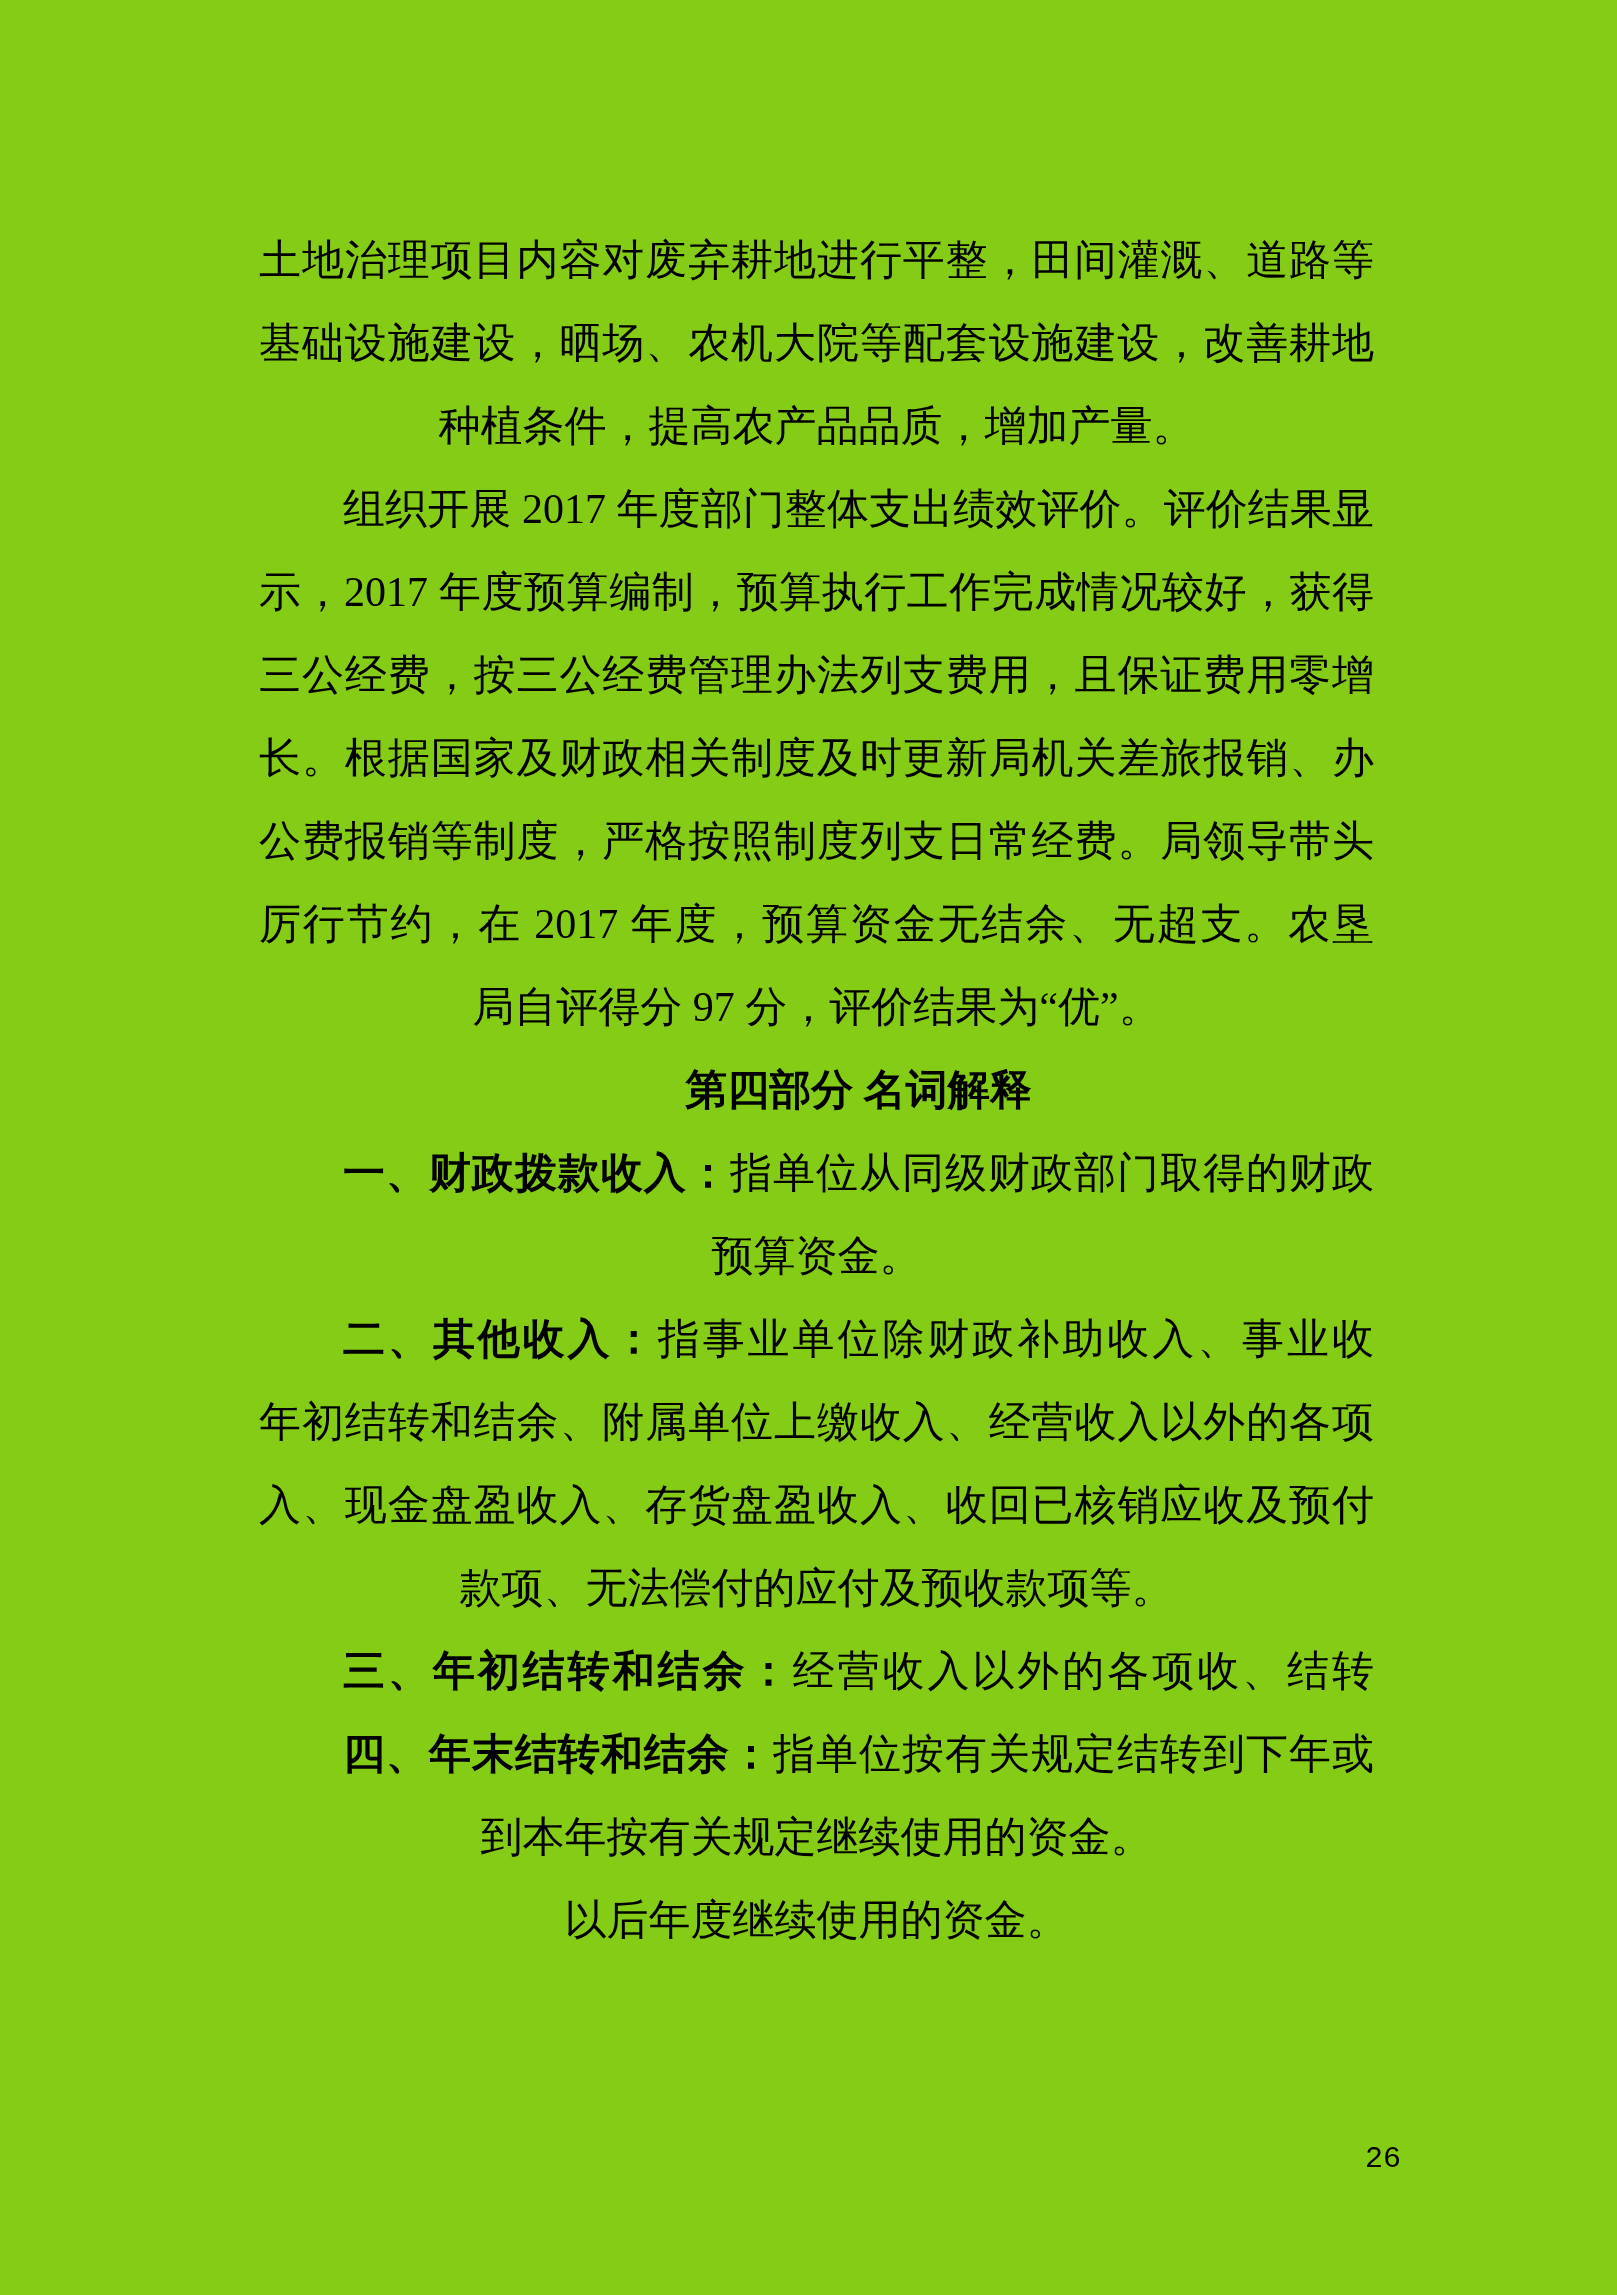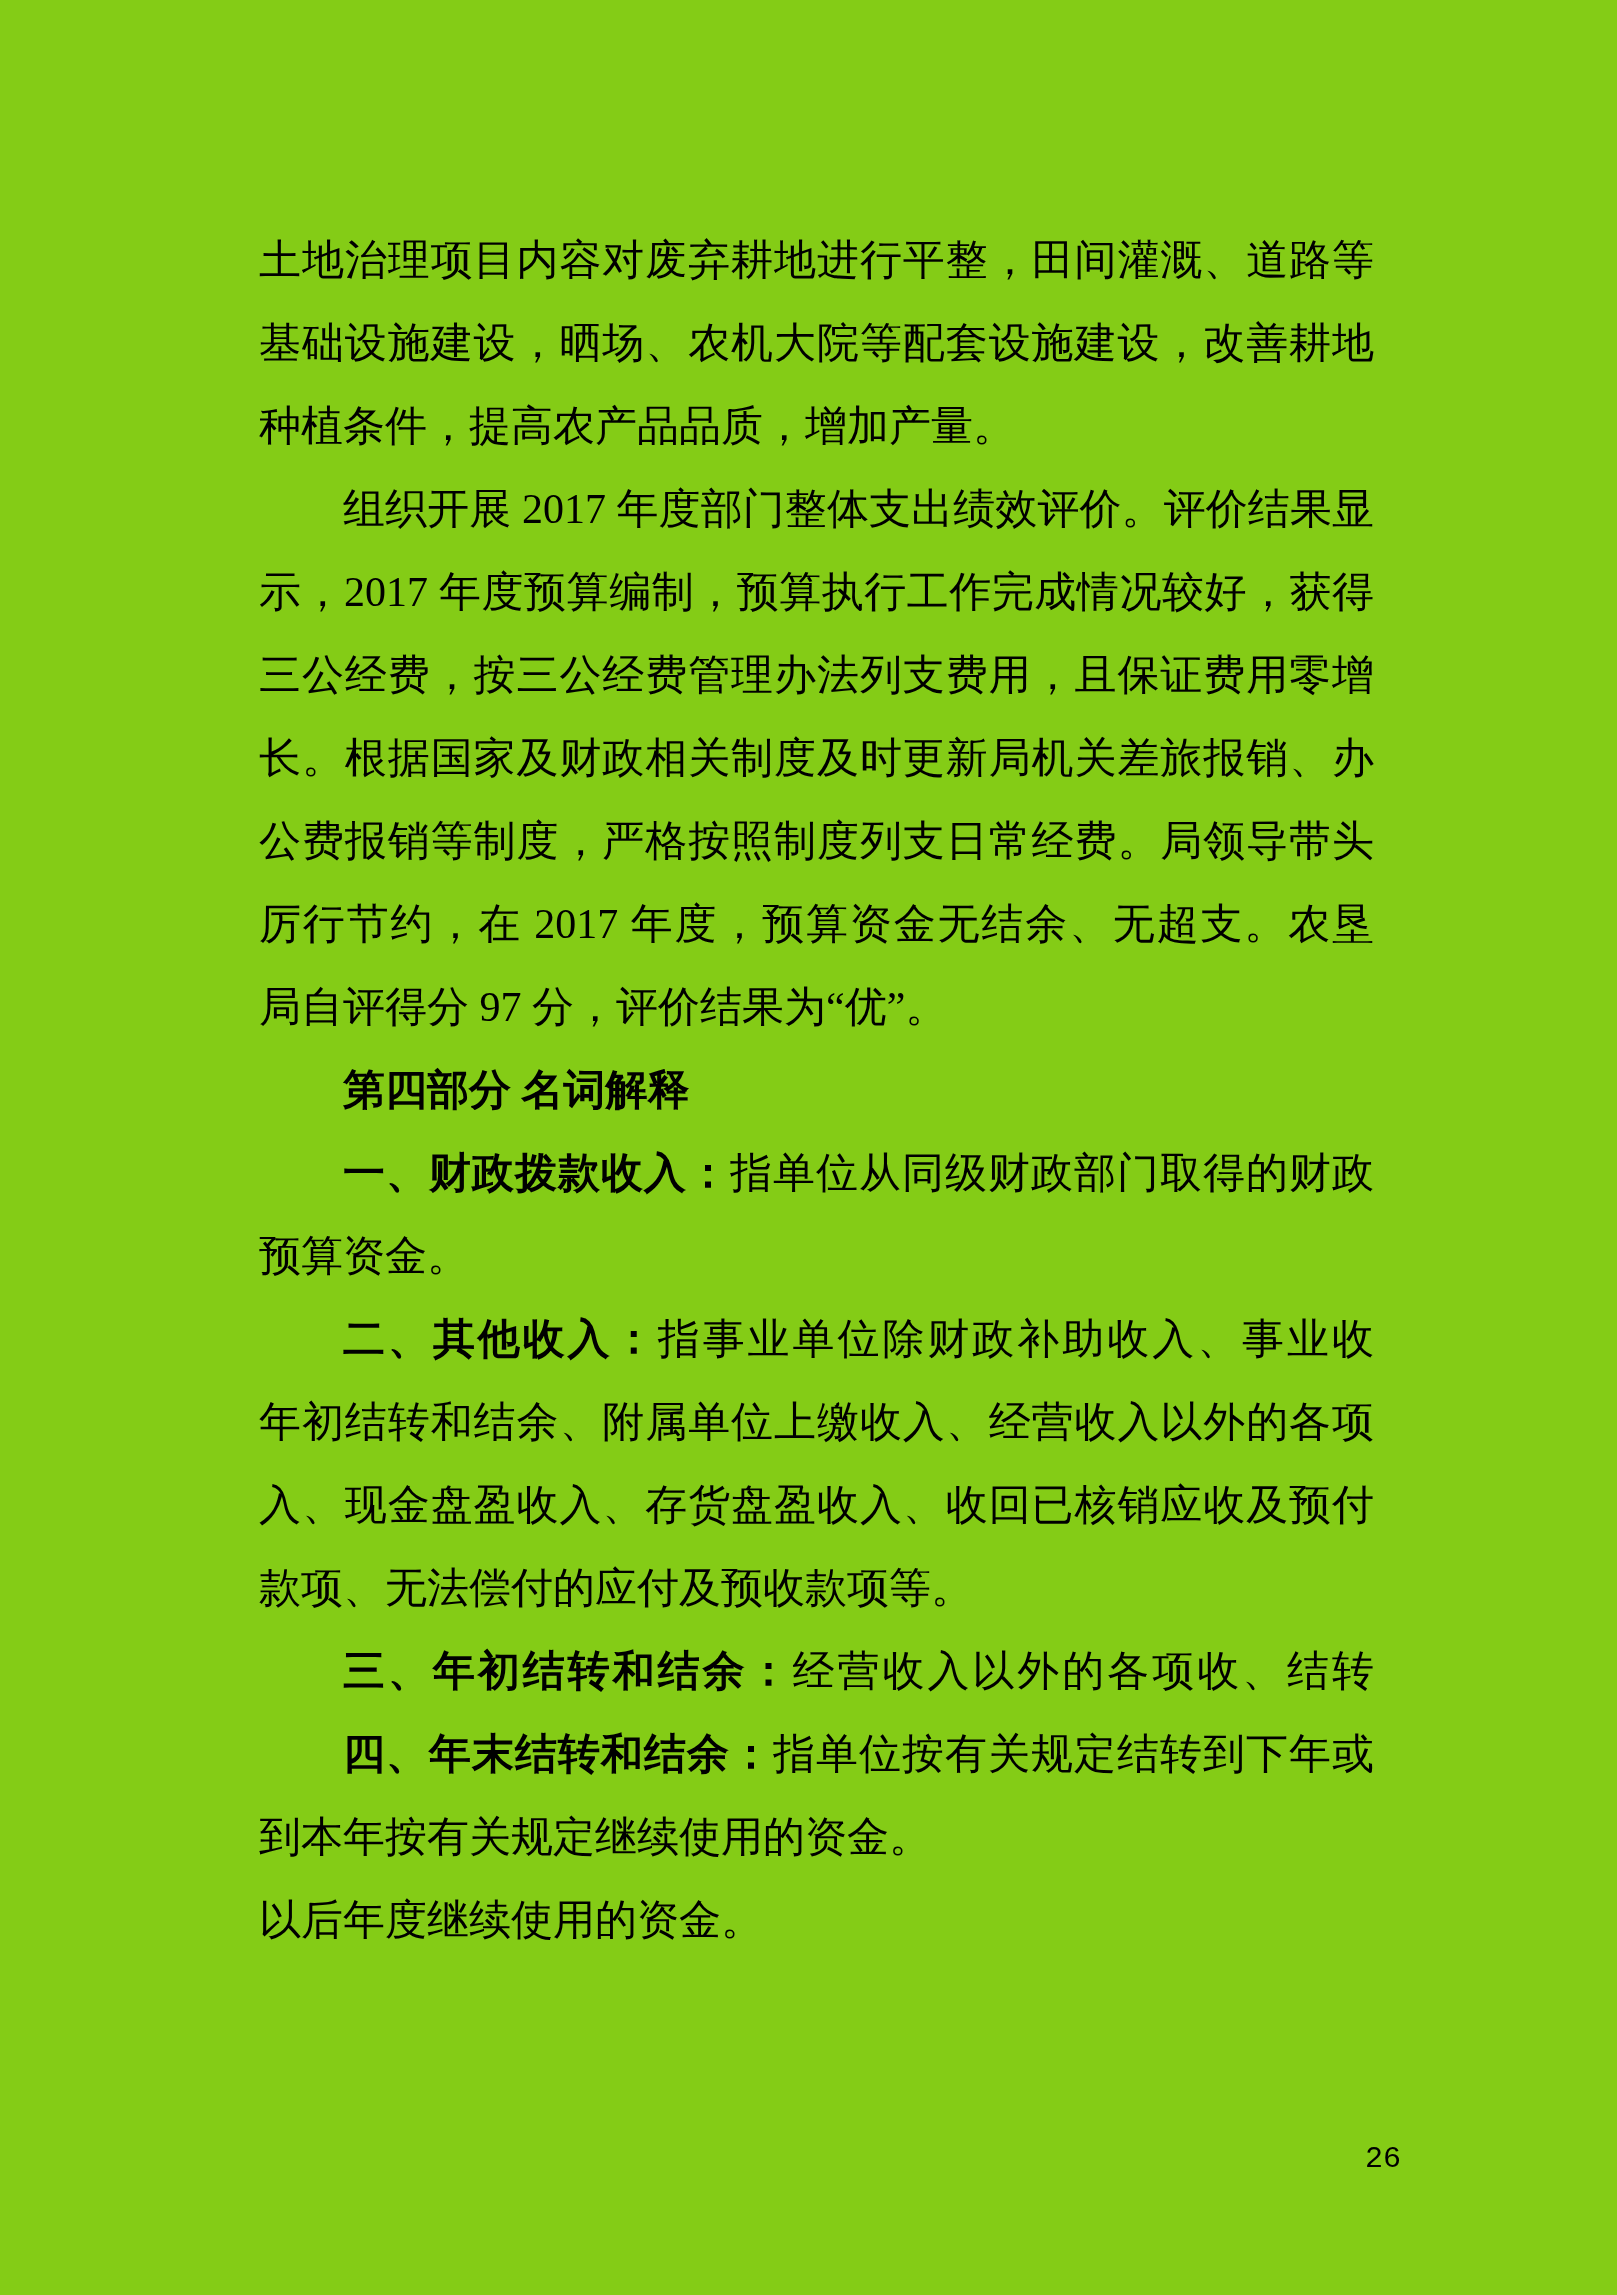--- a/index.html
+++ b/index.html
@@ -20,21 +20,21 @@
     position: absolute;
     left: 259px;
     top: 219px;
     width: 1115px;
   }
   .line {
     font-size: 42px;
     line-height: 83px;
     height: 83px;
     overflow: hidden;
-    text-align: left;
+    text-align: center;
   }
   
   .line.j {
     text-align: justify;
     text-align-last: justify;
   }
   
   .line.ind {
     text-indent: 2em;
   }

